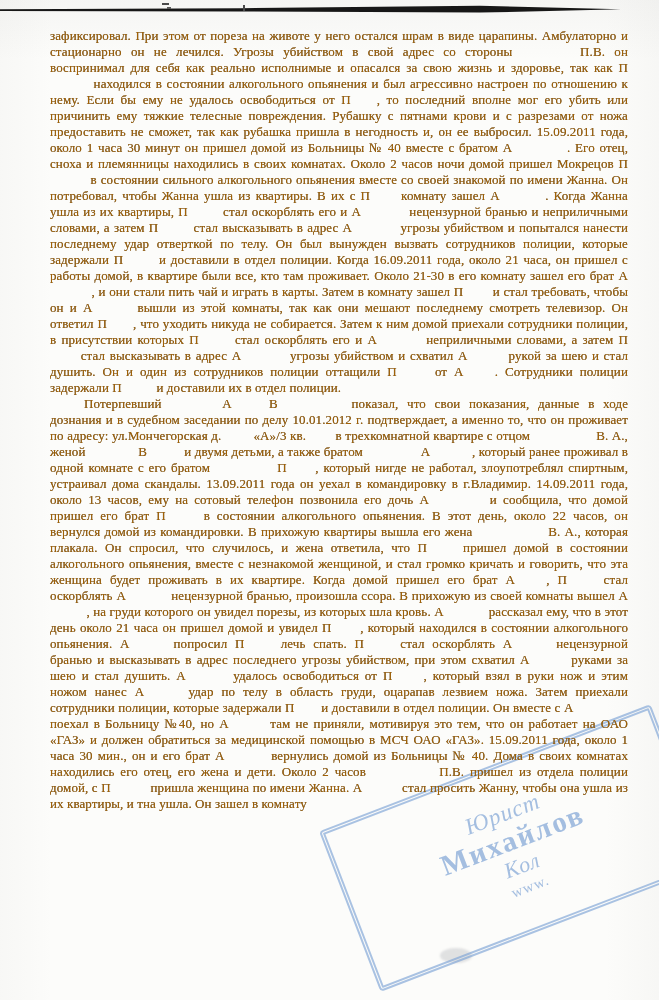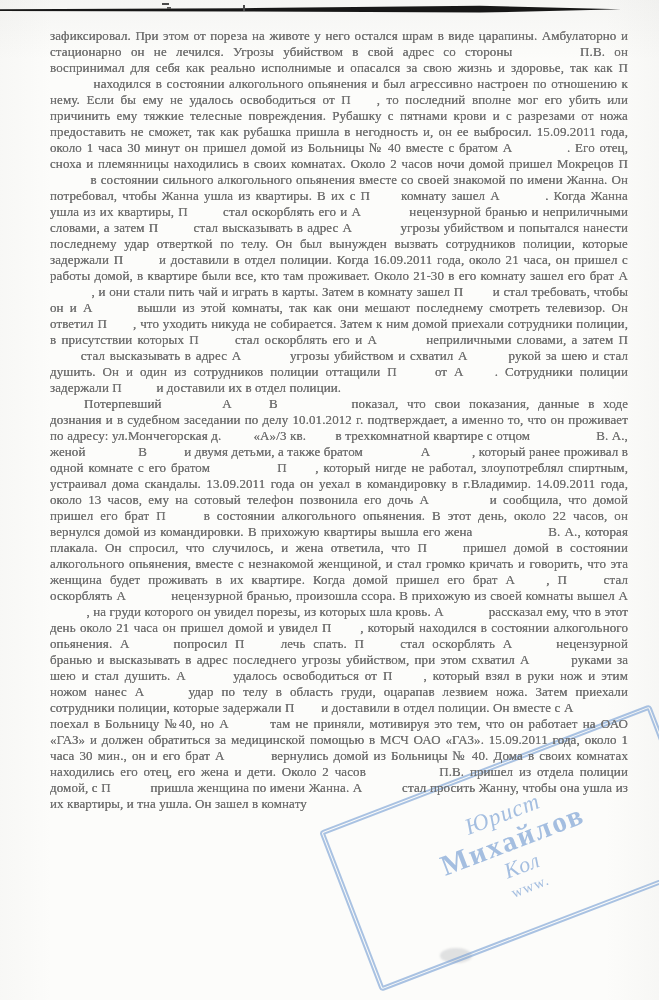--- a/index.html
+++ b/index.html
@@ -13,21 +13,21 @@
   }
   
   .page::after{
     content:""; position:absolute; inset:0; pointer-events:none;
     background:linear-gradient(180deg, rgba(120,120,120,0.05) 0%, rgba(255,255,255,0) 6%),
                linear-gradient(90deg, rgba(140,140,140,0.04) 0%, rgba(255,255,255,0) 8%, rgba(255,255,255,0) 92%, rgba(150,150,150,0.05) 100%);
   }
   .scan-line { position:absolute; left:0; top:0; z-index:3; }
   .text-block {
     position:absolute; left:50px; top:28px; width:578px; z-index:2;
-    color:#737373;
+    color:#a16207;
     font-size:13px; line-height:16px;
     text-align:justify;
     text-shadow:0 0 0.45px rgba(70,70,70,0.85);
     letter-spacing:0.1px;
   }
   .text-block p { margin:0; padding:0; }
   .text-block p.indented { text-indent:34px; }
   .gap { display:inline-block; height:1px; }
   .watermark {
     position:absolute; left:338px; top:762px; width:345px; height:162px; z-index:1;

